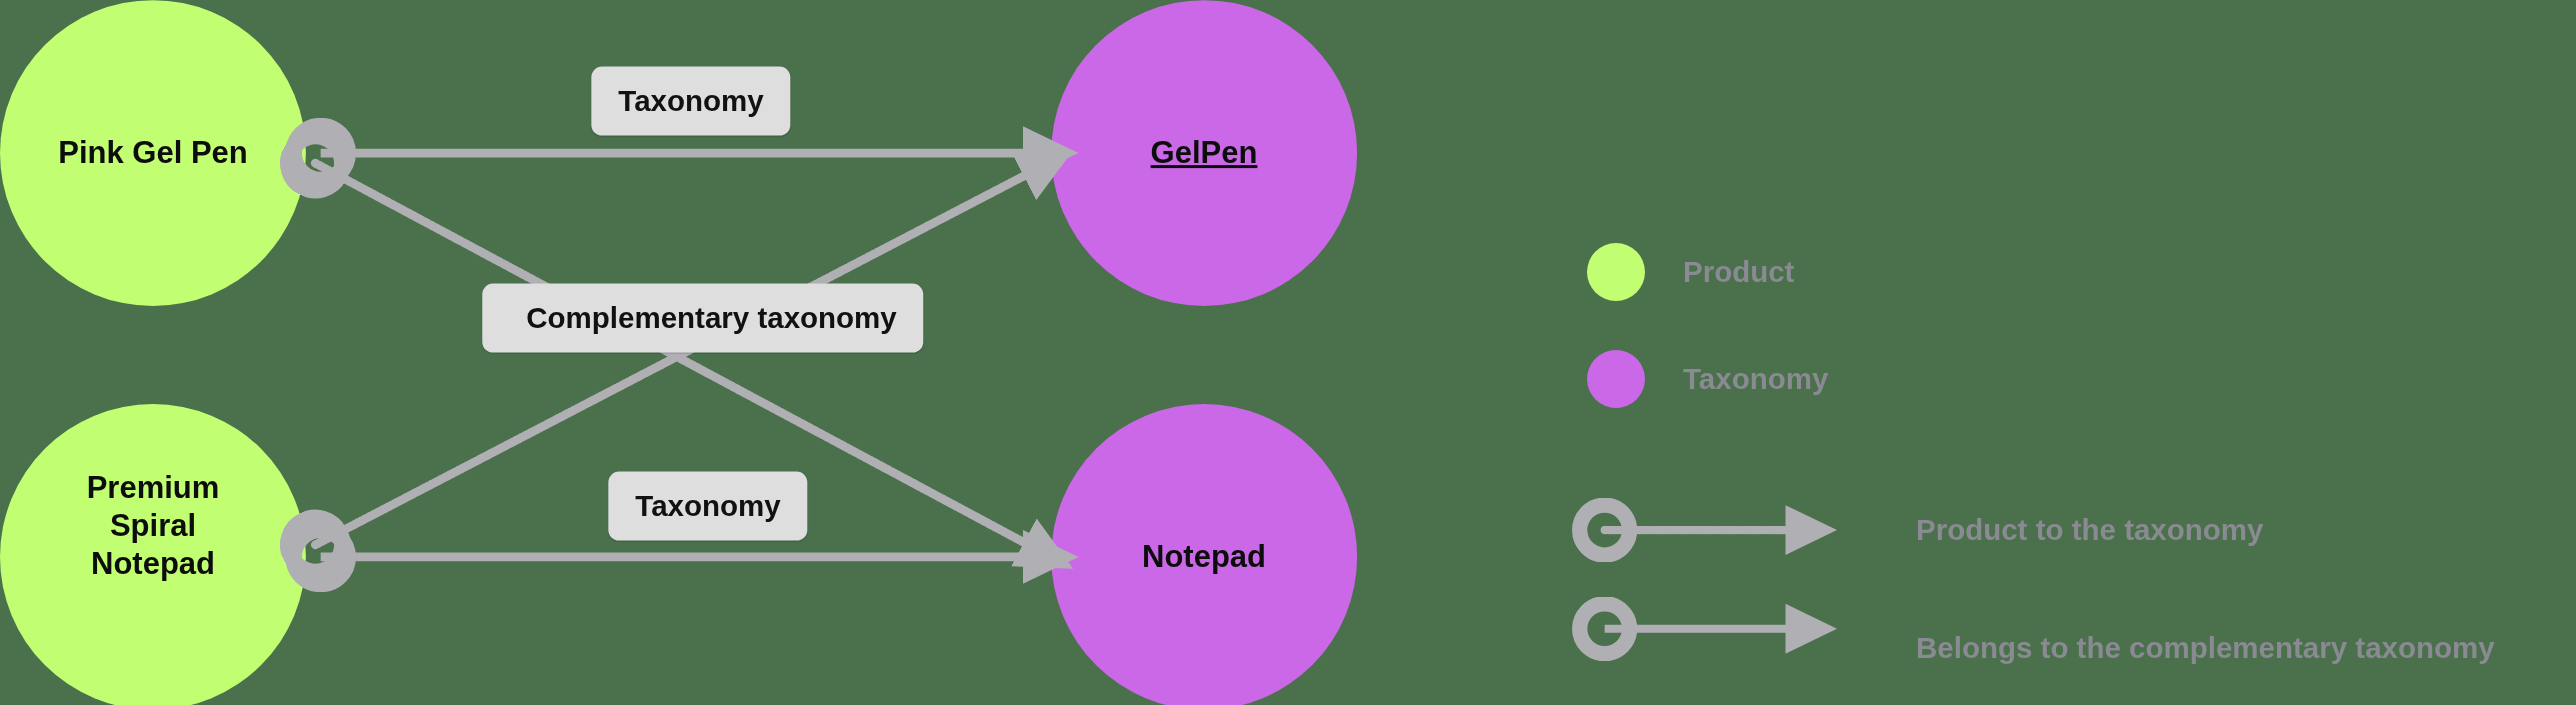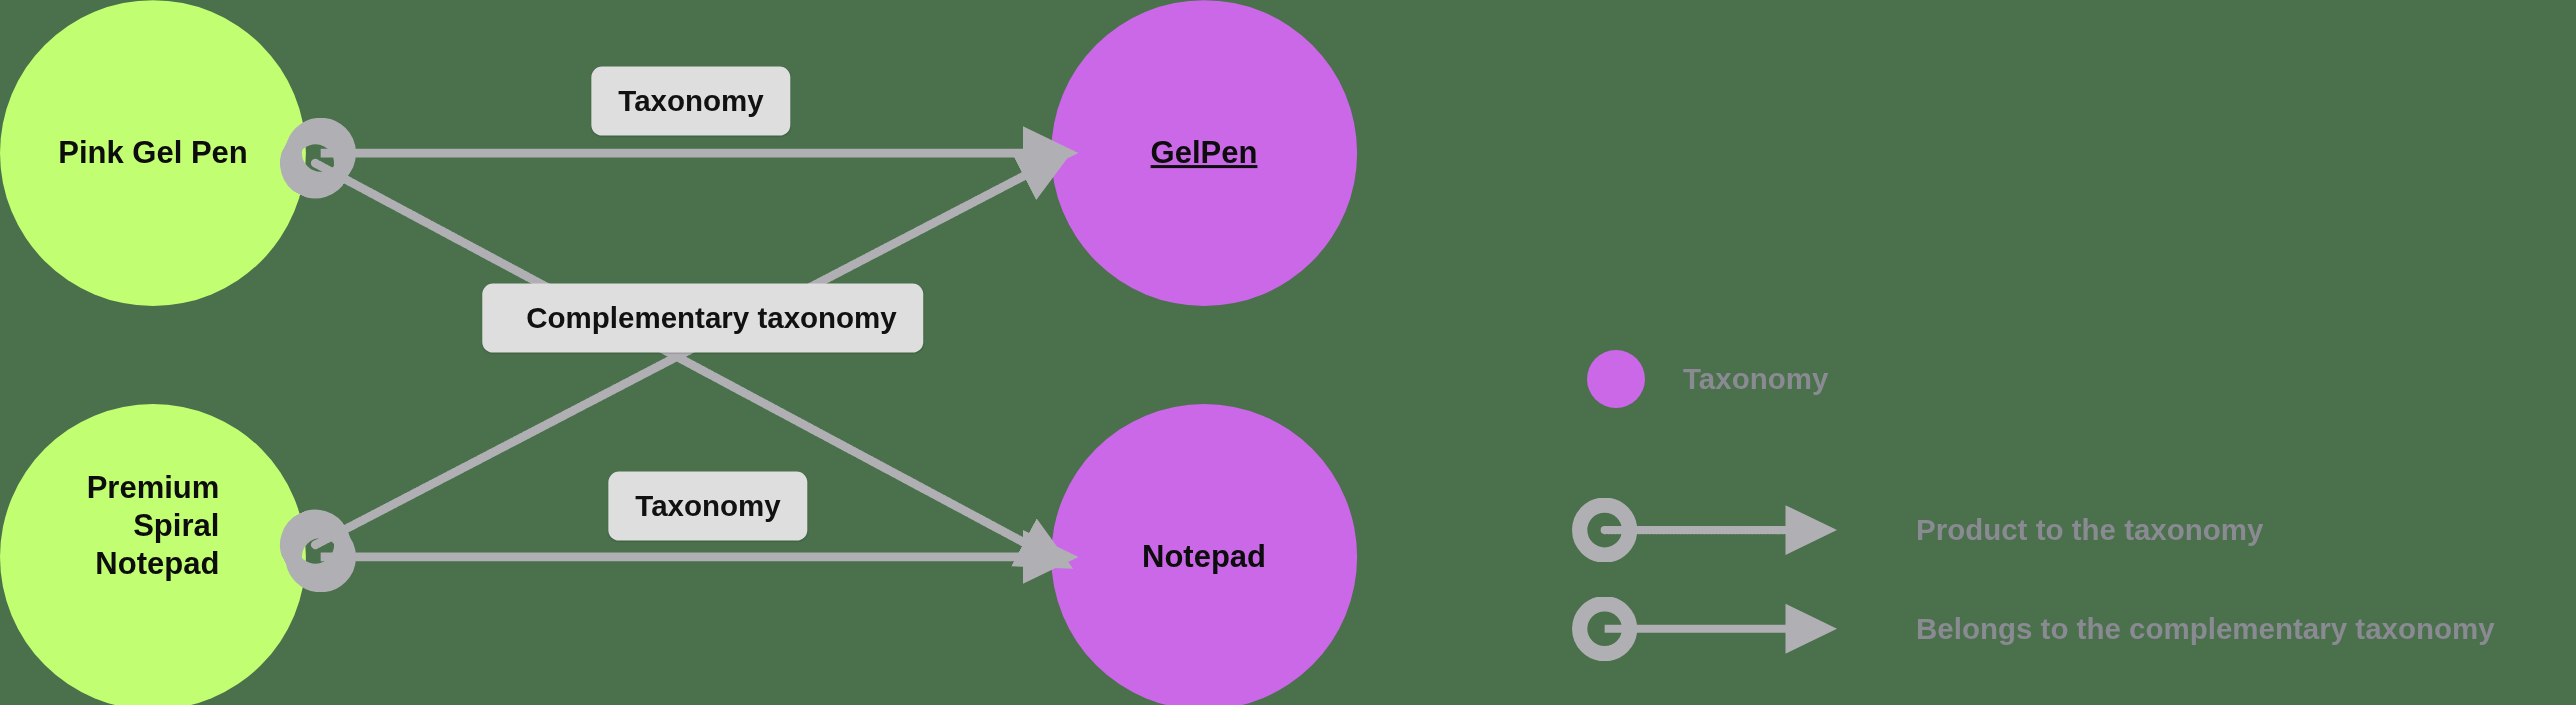--- a/index.html
+++ b/index.html
@@ -12,21 +12,21 @@
   }
   #stage{position:absolute;inset:0;width:2576px;height:706px;}
   svg#graph{position:absolute;left:0;top:0;width:2576px;height:706px;}
 
   .node-label{
     position:absolute;
     color:#0d0d0d;
     font-weight:700;
     font-size:31px;
     line-height:1.22;
-    text-align:right;
+    text-align:center;
     white-space:pre-line;
     transform:translate(-50%,-50%);
     pointer-events:none;
   }
 
   .edge-label{
     position:absolute;
     transform:translate(-50%,-50%);
     background:#dededf;
     color:#111111;
@@ -109,29 +109,33 @@
 Spiral
 Notepad</div>
   <div class="node-label" style="left:1204px; top:557px;">Notepad</div>
 
   <div class="edge-label" style="left:691px; top:101px;">Taxonomy</div>
   <div class="edge-label" style="left:703px; top:318px;padding-left:44px;">Complementary taxonomy</div>
   <div class="edge-label" style="left:708px; top:506px;">Taxonomy</div>
 
   <div class="legend">
 
+    <div class="legend-row" style="top:42px;">
+      <div class="legend-swatch" style="background:#c2fe72;"></div>
+      <div class="legend-text legend-node-text">Product</div>
+    </div>
 
     <div class="legend-row" style="top:149px;">
       <div class="legend-swatch" style="background:#cb68e8;"></div>
       <div class="legend-text legend-node-text">Taxonomy</div>
     </div>
 
     <div class="legend-row" style="top:314px;height:29.5px;width:966px;">
       <div class="legend-text legend-edge-text">Product to the taxonomy</div>
     </div>
 
-    <div class="legend-row" style="top:413px;height:29.5px;width:966px;">
+    <div class="legend-row" style="top:432px;height:29.5px;width:966px;">
       <div class="legend-text legend-edge-text">Belongs to the complementary taxonomy</div>
     </div>
 
   </div>
 </div>
 
 
 </body></html>

